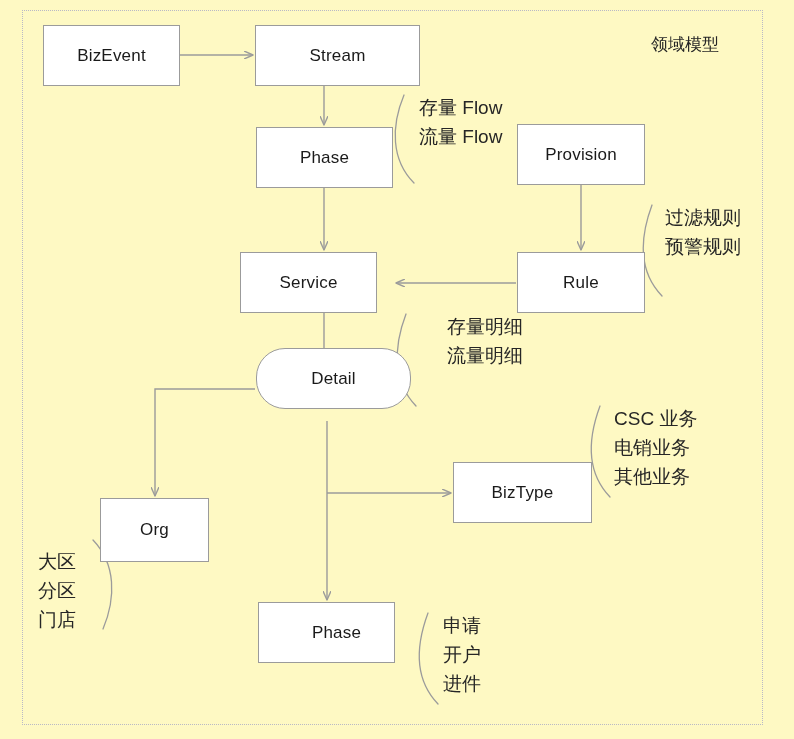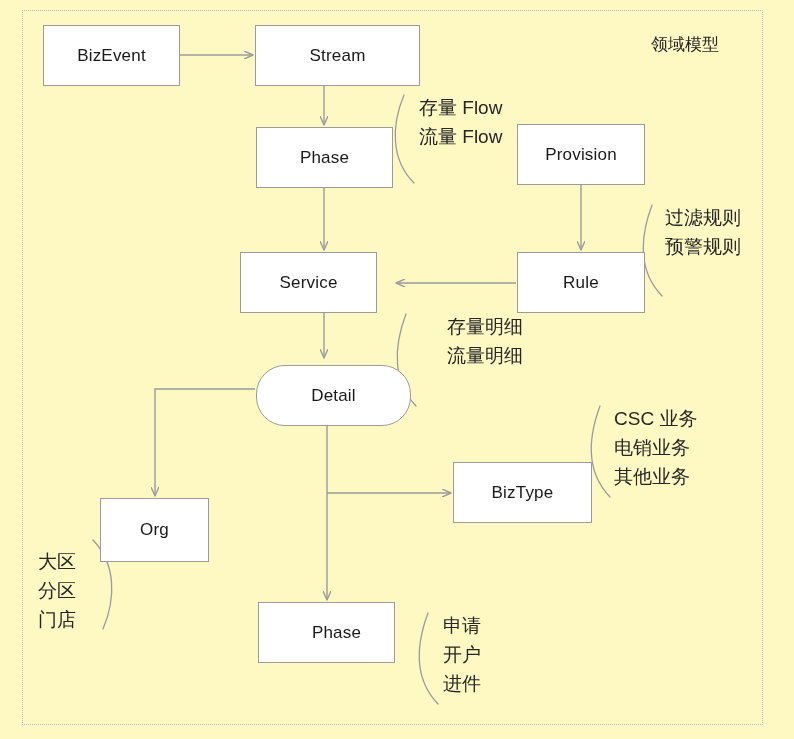--- a/index.html
+++ b/index.html
@@ -133,21 +133,21 @@
   </div>
 
   <div class="node" style="left:517px; top:252px; width:128px; height:61px;">
     <span>Rule</span>
   </div>
 
   <div class="node" style="left:517px; top:124px; width:128px; height:61px;">
     <span>Provision</span>
   </div>
 
-  <div class="node" style="left:256px; top:365px; width:155px; height:61px;border-radius:29px;">
+  <div class="node" style="left:256px; top:348px; width:155px; height:61px;border-radius:29px;">
     <span>Detail</span>
   </div>
 
   <div class="node" style="left:100px; top:498px; width:109px; height:64px;">
     <span>Org</span>
   </div>
 
   <div class="node" style="left:453px; top:462px; width:139px; height:61px;">
     <span>BizType</span>
   </div>

